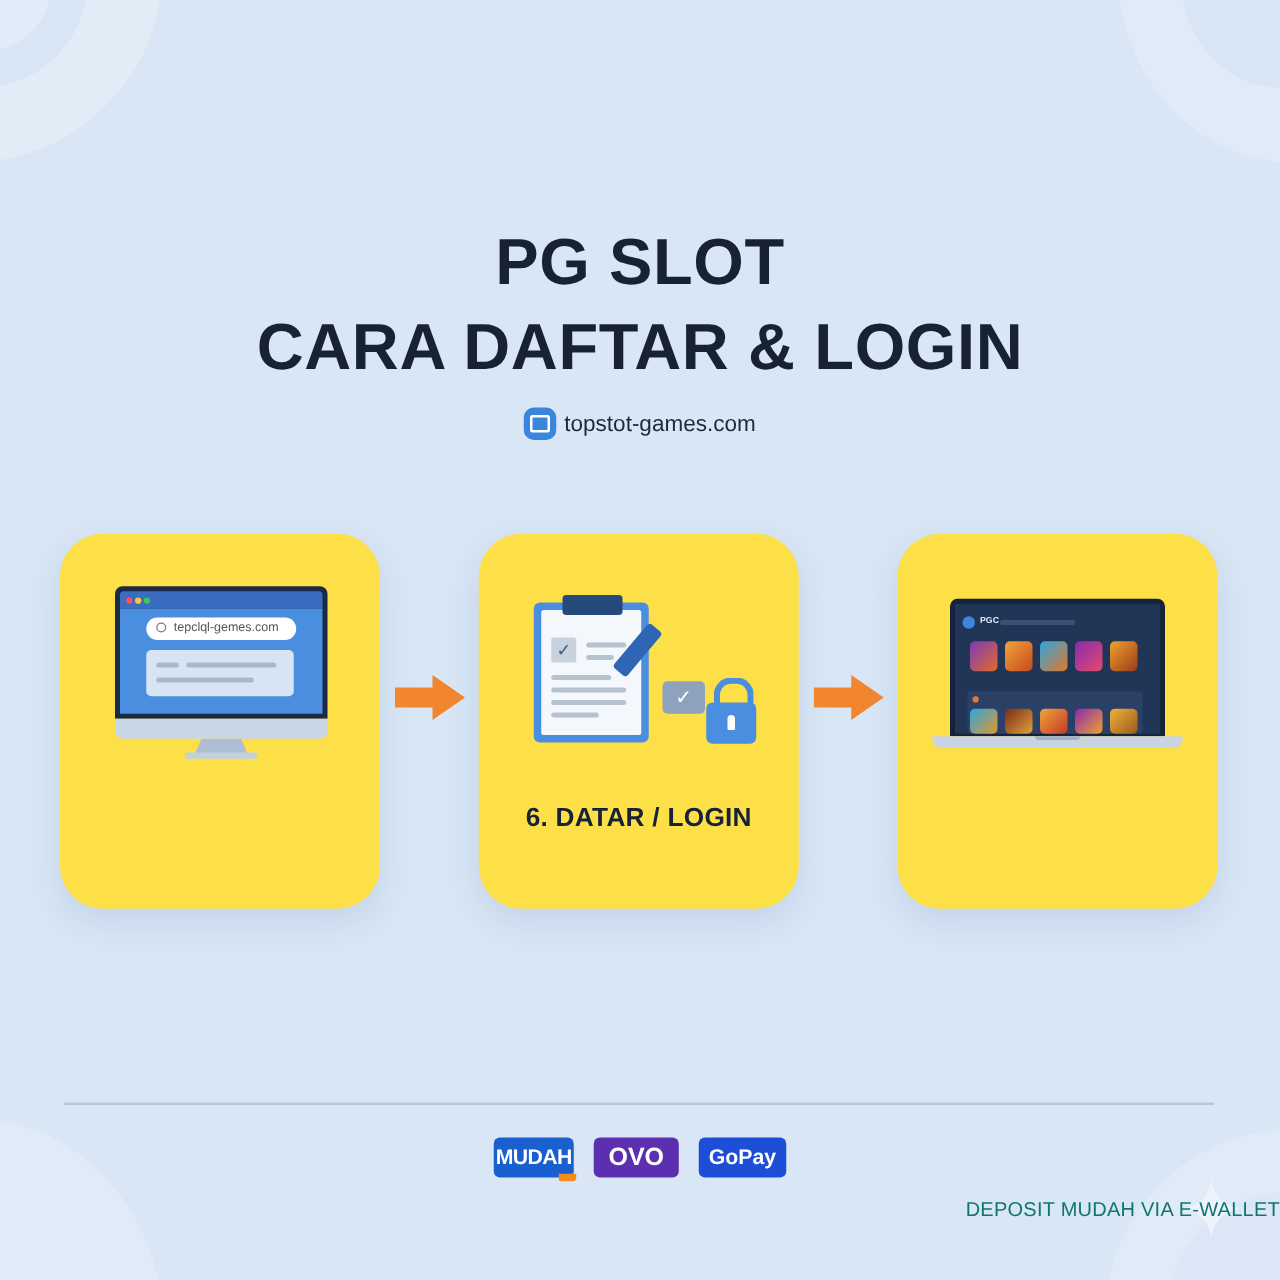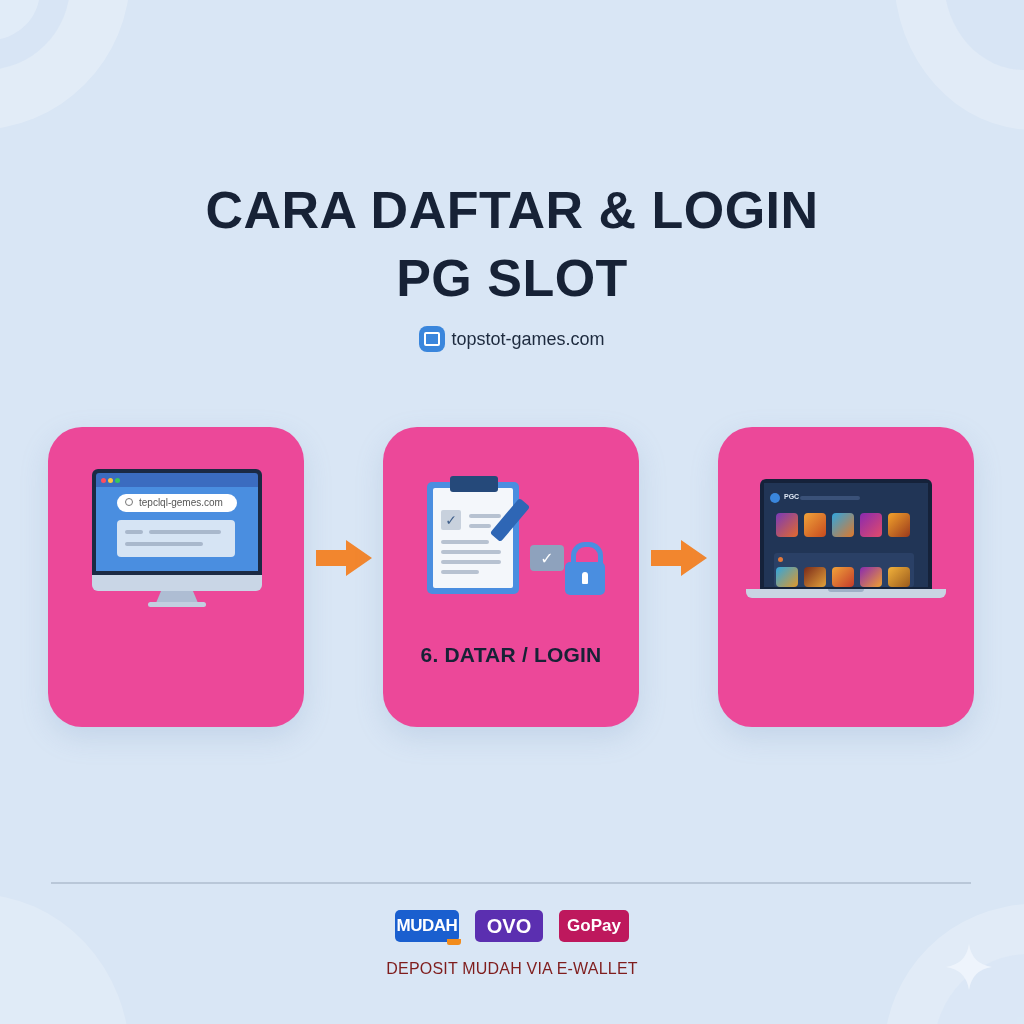--- a/index.html
+++ b/index.html
@@ -26,21 +26,21 @@
   }
   .site {
     position: absolute; left: 0; right: 0; top: 326px; display: flex; justify-content: center; align-items: center; gap: 6px;
     font-size: 18px; color: #1d2a3e;
   }
   .site-icon { width: 26px; height: 26px; border-radius: 8px; background: #3a86dc; display: flex; align-items: center; justify-content: center; }
   .site-icon .inner { width: 12px; height: 10px; border: 2px solid #fff; border-radius: 2px; }
 
   .card {
     position: absolute; top: 427px; width: 256px; height: 300px;
-    background: #ec4899; border-radius: 34px;
+    background: #fde047; border-radius: 34px;
     box-shadow: 0 10px 28px rgba(120,150,190,0.22);
   }
   .card-1 { left: 48px; }
   .card-2 { left: 383px; }
   .card-3 { left: 718px; }
   .card-label {
     position: absolute; left: 0; right: 0; top: 216px; text-align: center;
     font-weight: 700; font-size: 21px; color: #172236; letter-spacing: 0.2px;
   }
 
@@ -84,41 +84,41 @@
   .arrow { position: absolute; top: 540px; width: 56px; height: 36px; }
   .arrow-1 { left: 316px; }
   .arrow-2 { left: 651px; }
 
   .divider { position: absolute; left: 51px; top: 882px; width: 920px; height: 2px; background: #b9c7d8; }
   .wallets { position: absolute; left: 0; right: 0; top: 910px; display: flex; justify-content: center; gap: 16px; }
   .wallet { height: 32px; border-radius: 5px; color: #fff; font-weight: 700; display: flex; align-items: center; justify-content: center; position: relative; }
   .wallet-dana { width: 64px; background: #1a5fcf; font-size: 17px; letter-spacing: -0.5px; }
   .wallet-dana .corner { position: absolute; right: -2px; bottom: -3px; width: 14px; height: 6px; background: #f28c1c; border-radius: 0 0 3px 2px; }
   .wallet-ovo { width: 68px; background: #5b2fb0; font-size: 20px; }
-  .wallet-gopay { width: 70px; background: #be185d; font-size: 17px; }
-  .deposit { position: absolute; left: 0; right: 0; top: 960px; text-align: center; font-size: 16px; color: #7f1d1d; letter-spacing: 0.2px; }
+  .wallet-gopay { width: 70px; background: #1d4ed8; font-size: 17px; }
+  .deposit { position: absolute; left: 0; right: 0; top: 960px; text-align: right; font-size: 16px; color: #0f766e; letter-spacing: 0.2px; }
 </style>
 </head>
 <body>
 
 <div class="deco deco-tl-1"></div>
 <div class="deco deco-tl-2"></div>
 <div class="deco deco-tl-3"></div>
 <div class="deco deco-tr-1"></div>
 <div class="deco deco-tr-2"></div>
 <div class="deco deco-bl-1"></div>
 <div class="deco deco-br-1"></div>
 <div class="deco deco-br-2"></div>
 <svg class="sparkle" viewBox="0 0 50 50">
   <path d="M25 2 Q28 22 48 25 Q28 28 25 48 Q22 28 2 25 Q22 22 25 2 Z" fill="#eef4fc"></path>
 </svg>
 
 <div class="title">
+  <div>PG SLOT</div>
   <div>CARA DAFTAR &amp; LOGIN</div>
-  <div>PG SLOT</div>
 </div>
 <div class="site">
   <span class="site-icon">
       <span class="inner"></span>
     </span>
   <span>topstot-games.com</span>
 </div>
 
 <div class="card card-1">
   <div class="monitor">

